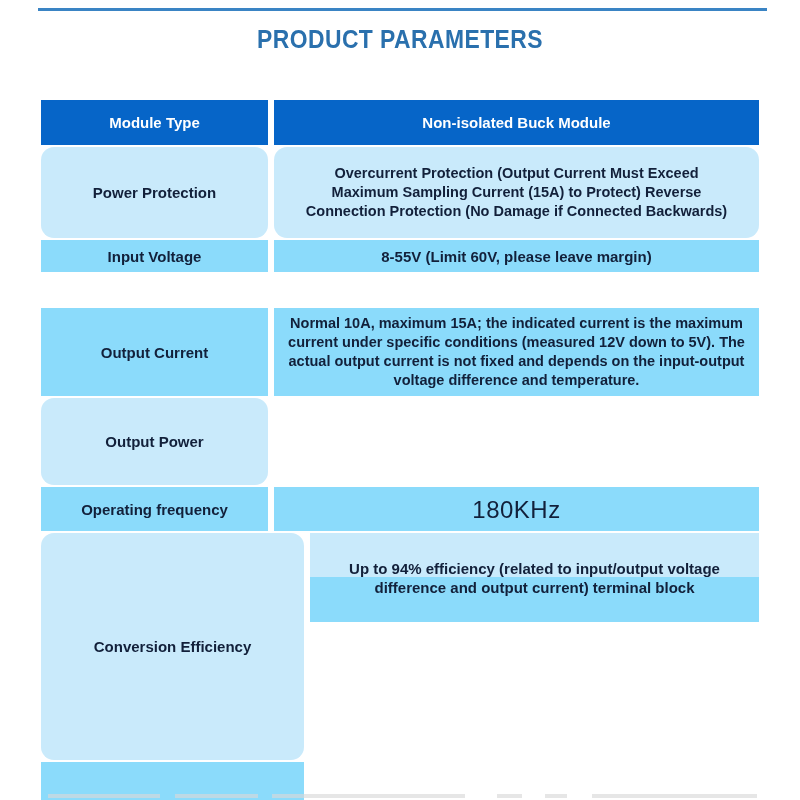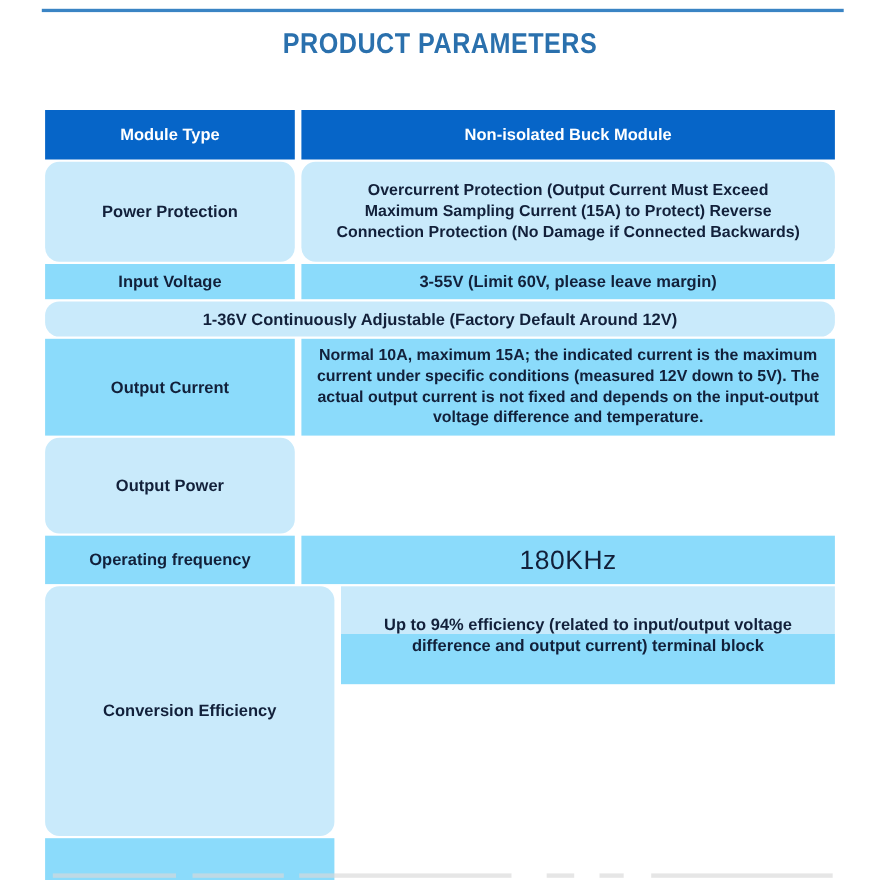--- a/index.html
+++ b/index.html
@@ -127,25 +127,24 @@
 
   <div class="row h91">
     <div class="cell label light">Power Protection</div>
     <div class="cell value light para">
       <span class="w430">Overcurrent Protection (Output Current Must Exceed Maximum Sampling Current (15A) to Protect) Reverse Connection Protection (No Damage if Connected Backwards)</span>
     </div>
   </div>
 
   <div class="row h43">
     <div class="cell label dark">Input Voltage</div>
-    <div class="cell value dark">3-55V (Limit 60V, please leave margin)</div>
+    <div class="cell value dark">8-55V (Limit 60V, please leave margin)</div>
   </div>
 
   <div class="row h43">
-    <div class="cell value light">1-36V Continuously Adjustable (Factory Default Around 12V)</div>
   </div>
 
   <div class="row h88">
     <div class="cell label dark">Output Current</div>
     <div class="cell value dark para">
       <span class="w465">Normal 10A, maximum 15A; the indicated current is the maximum current under specific conditions (measured 12V down to 5V). The actual output current is not fixed and depends on the input-output voltage difference and temperature.</span>
     </div>
   </div>
 
   <div class="row h87">

